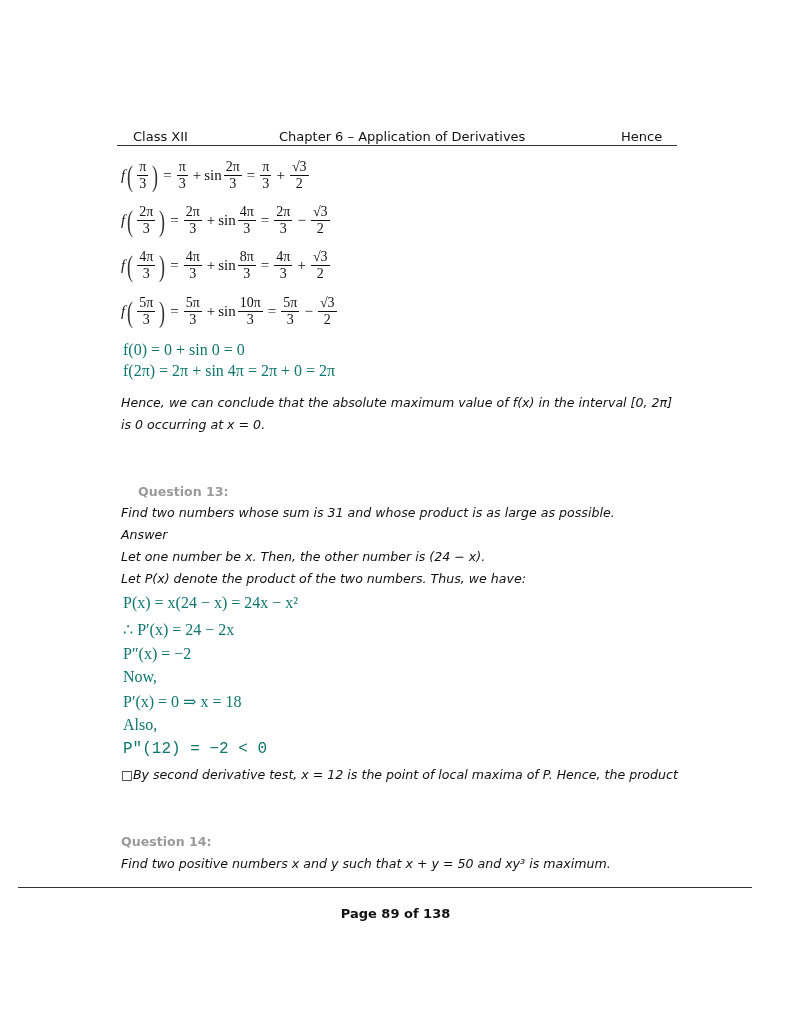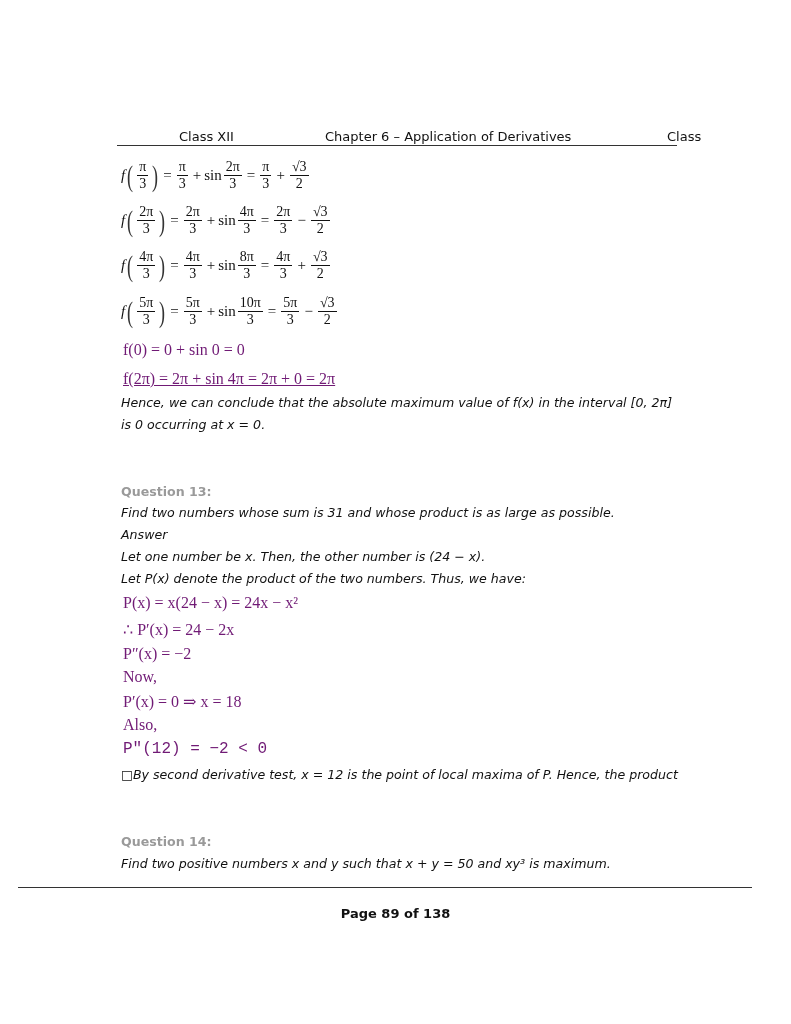--- a/index.html
+++ b/index.html
@@ -1,46 +1,46 @@
 <!DOCTYPE html>
 <html><head>
 <meta charset="utf-8">
 <style>
   html, body { margin: 0; padding: 0; background: #ffffff; }
   body { width: 791px; height: 1024px; position: relative; overflow: hidden;
          font-family: "DejaVu Sans", sans-serif; color: #000; }
   .abs { position: absolute; }
 
-  .hdr { top: 129px; font-size: 13px; color: #111; white-space: nowrap; margin-left: 46px; }
+  .hdr { top: 129px; font-size: 13px; color: #111; white-space: nowrap; }
   .hdr-rule { left: 117px; top: 145px; width: 560px; height: 0; border-top: 1.5px solid #333; }
 
   .math { font-family: "Liberation Serif", "DejaVu Serif", serif; font-size: 15px; color: #111;
           display: flex; align-items: center; white-space: nowrap; }
   .math i { font-style: italic; }
   .frac { display: inline-flex; flex-direction: column; align-items: center; margin: 0 2px;
           line-height: 1; vertical-align: middle; }
   .frac .num { border-bottom: 1px solid #111; padding: 0 2px 1px; font-size: 14px; }
   .frac .den { padding: 1px 2px 0; font-size: 14px; }
   .paren { font-size: 30px; font-weight: 200; line-height: 1; transform: scaleX(0.6); display: inline-block; color: #333; }
   .op { margin: 0 3px; }
 
   .para { left: 121px; width: 560px; font-size: 12.6px; line-height: 22px; color: #111; font-style: italic; }
   .qhead { left: 121px; font-size: 12.6px; font-weight: bold; color: #9a9a9a; }
 
-  .alg { left: 123px; font-family: "Liberation Serif", "DejaVu Serif", serif; font-size: 16px; color: #701a75; white-space: nowrap; }
+  .alg { left: 123px; font-family: "Liberation Serif", "DejaVu Serif", serif; font-size: 16px; color: #0f766e; white-space: nowrap; }
 
   .foot-rule { left: 18px; top: 887px; width: 734px; height: 0; border-top: 1.5px solid #333; }
   .footer { top: 906px; left: 0; width: 791px; text-align: center; font-size: 13px; font-weight: bold; color: #111; }
 </style>
 </head>
 <body>
 
 <div class="abs hdr" style="left:133px;">Class XII</div>
 <div class="abs hdr" style="left:279px;">Chapter 6 – Application of Derivatives</div>
-<div class="abs hdr" style="left:621px;">Class</div>
+<div class="abs hdr" style="left:621px;">Hence</div>
 <div class="abs hdr-rule"></div>
 
 <div id="evals">
     <div class="abs math" style="left: 121px; top: 160px;">
       <i>f</i>
       <span class="paren">(</span>
       <span class="frac">
         <span class="num">π</span>
         <span class="den">3</span>
       </span>
@@ -153,28 +153,28 @@
       </span>
       <span class="op">−</span>
       <span class="frac">
         <span class="num">√3</span>
         <span class="den">2</span>
       </span>
     </div>
   </div>
 
 <div class="abs alg" style="top:341px;">f(0) = 0 + sin 0 = 0</div>
-<div class="abs alg" style="top:370px;text-decoration:underline;">f(2π) = 2π + sin 4π = 2π + 0 = 2π</div>
+<div class="abs alg" style="top:362px;">f(2π) = 2π + sin 4π = 2π + 0 = 2π</div>
 
 <div class="abs para" style="top:392px;">
   <div>Hence, we can conclude that the absolute maximum value of f(x) in the interval [0, 2π]</div>
   <div>is 0 occurring at x = 0.</div>
 </div>
 
-<div class="abs qhead" style="top:484px;">Question 13:</div>
+<div class="abs qhead" style="top:484px;margin-left:17px;">Question 13:</div>
 <div class="abs para" style="top:502px;">
   <div>Find two numbers whose sum is 31 and whose product is as large as possible.</div>
   <div>Answer</div>
   <div>Let one number be x. Then, the other number is (24 − x).</div>
   <div>Let P(x) denote the product of the two numbers. Thus, we have:</div>
 </div>
 
 <div class="abs alg" style="top:594px;">P(x) = x(24 − x) = 24x − x²</div>
 <div class="abs alg" style="top:620px;">∴ P′(x) = 24 − 2x</div>
 <div class="abs alg" style="top:645px;">P″(x) = −2</div>

